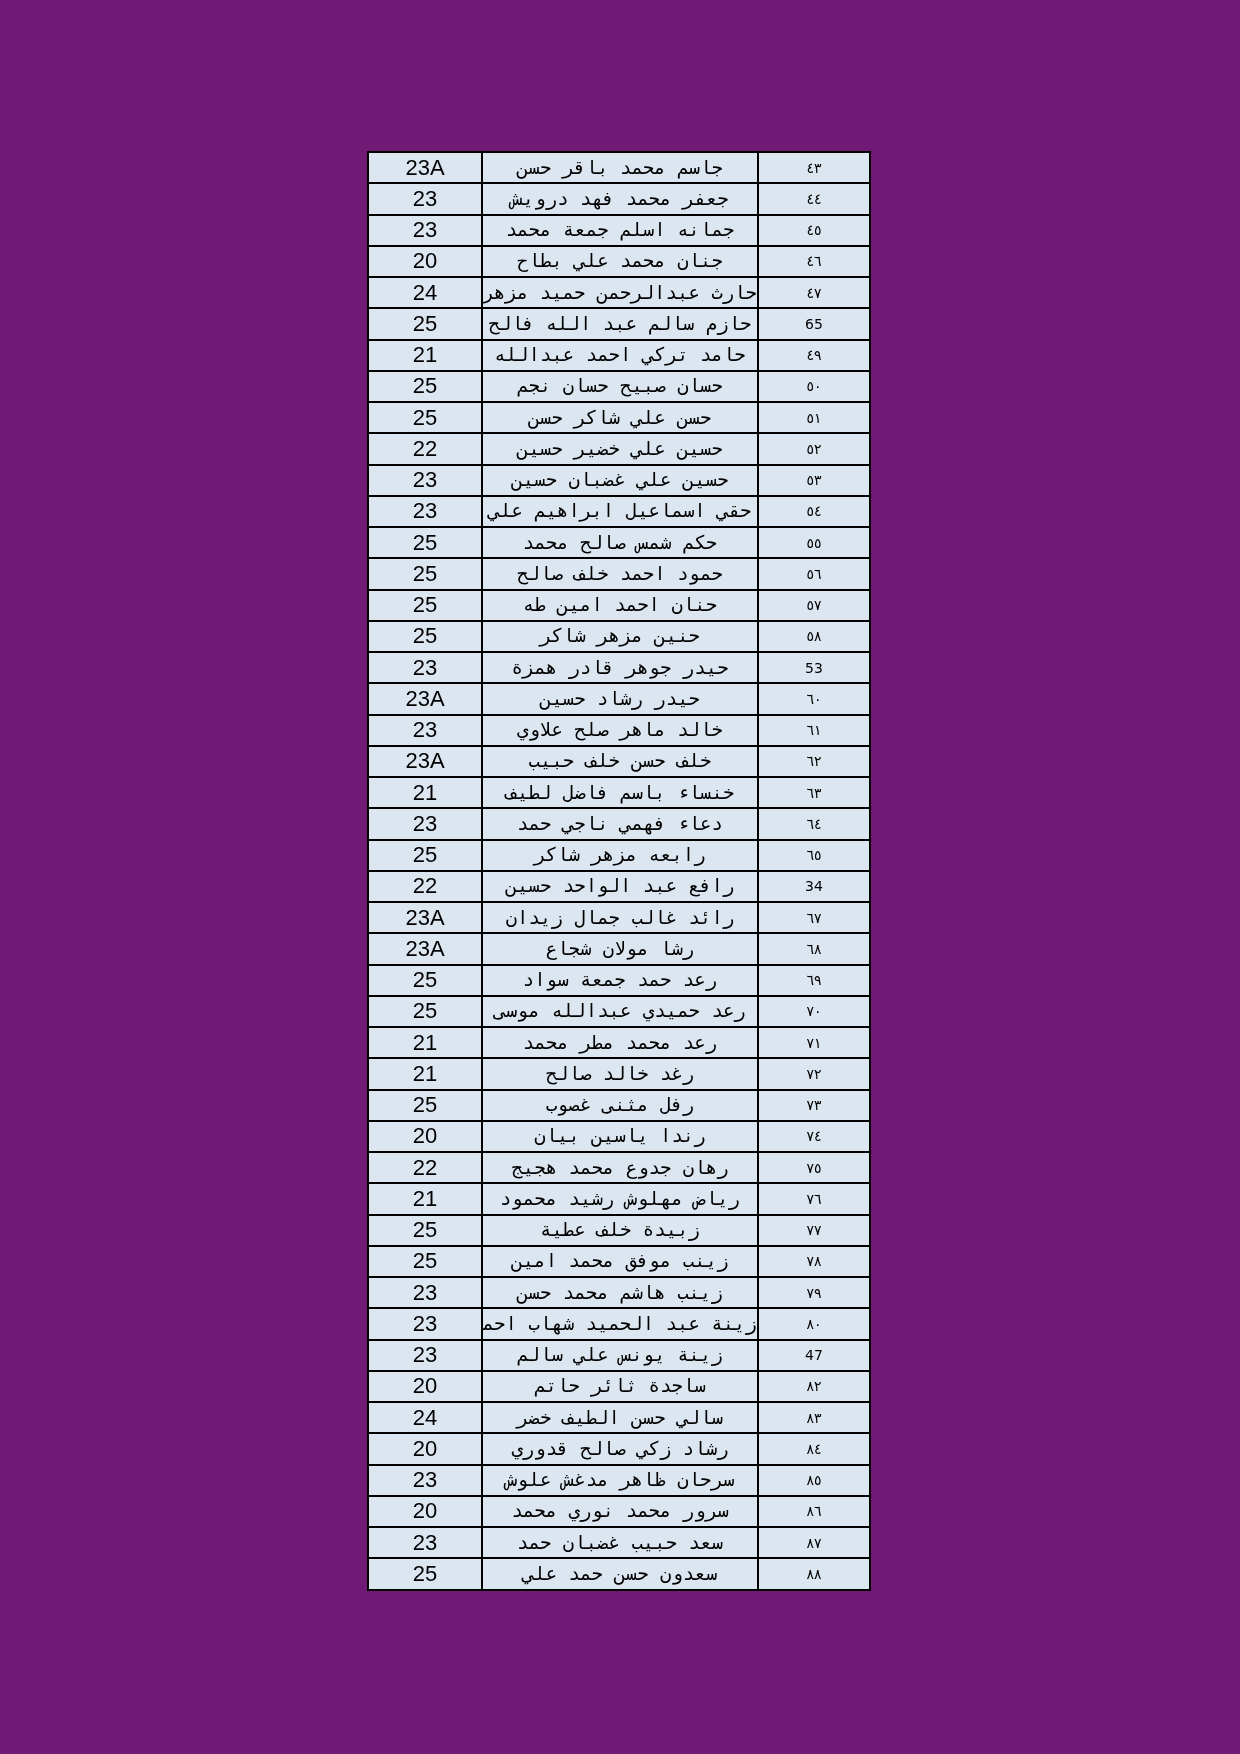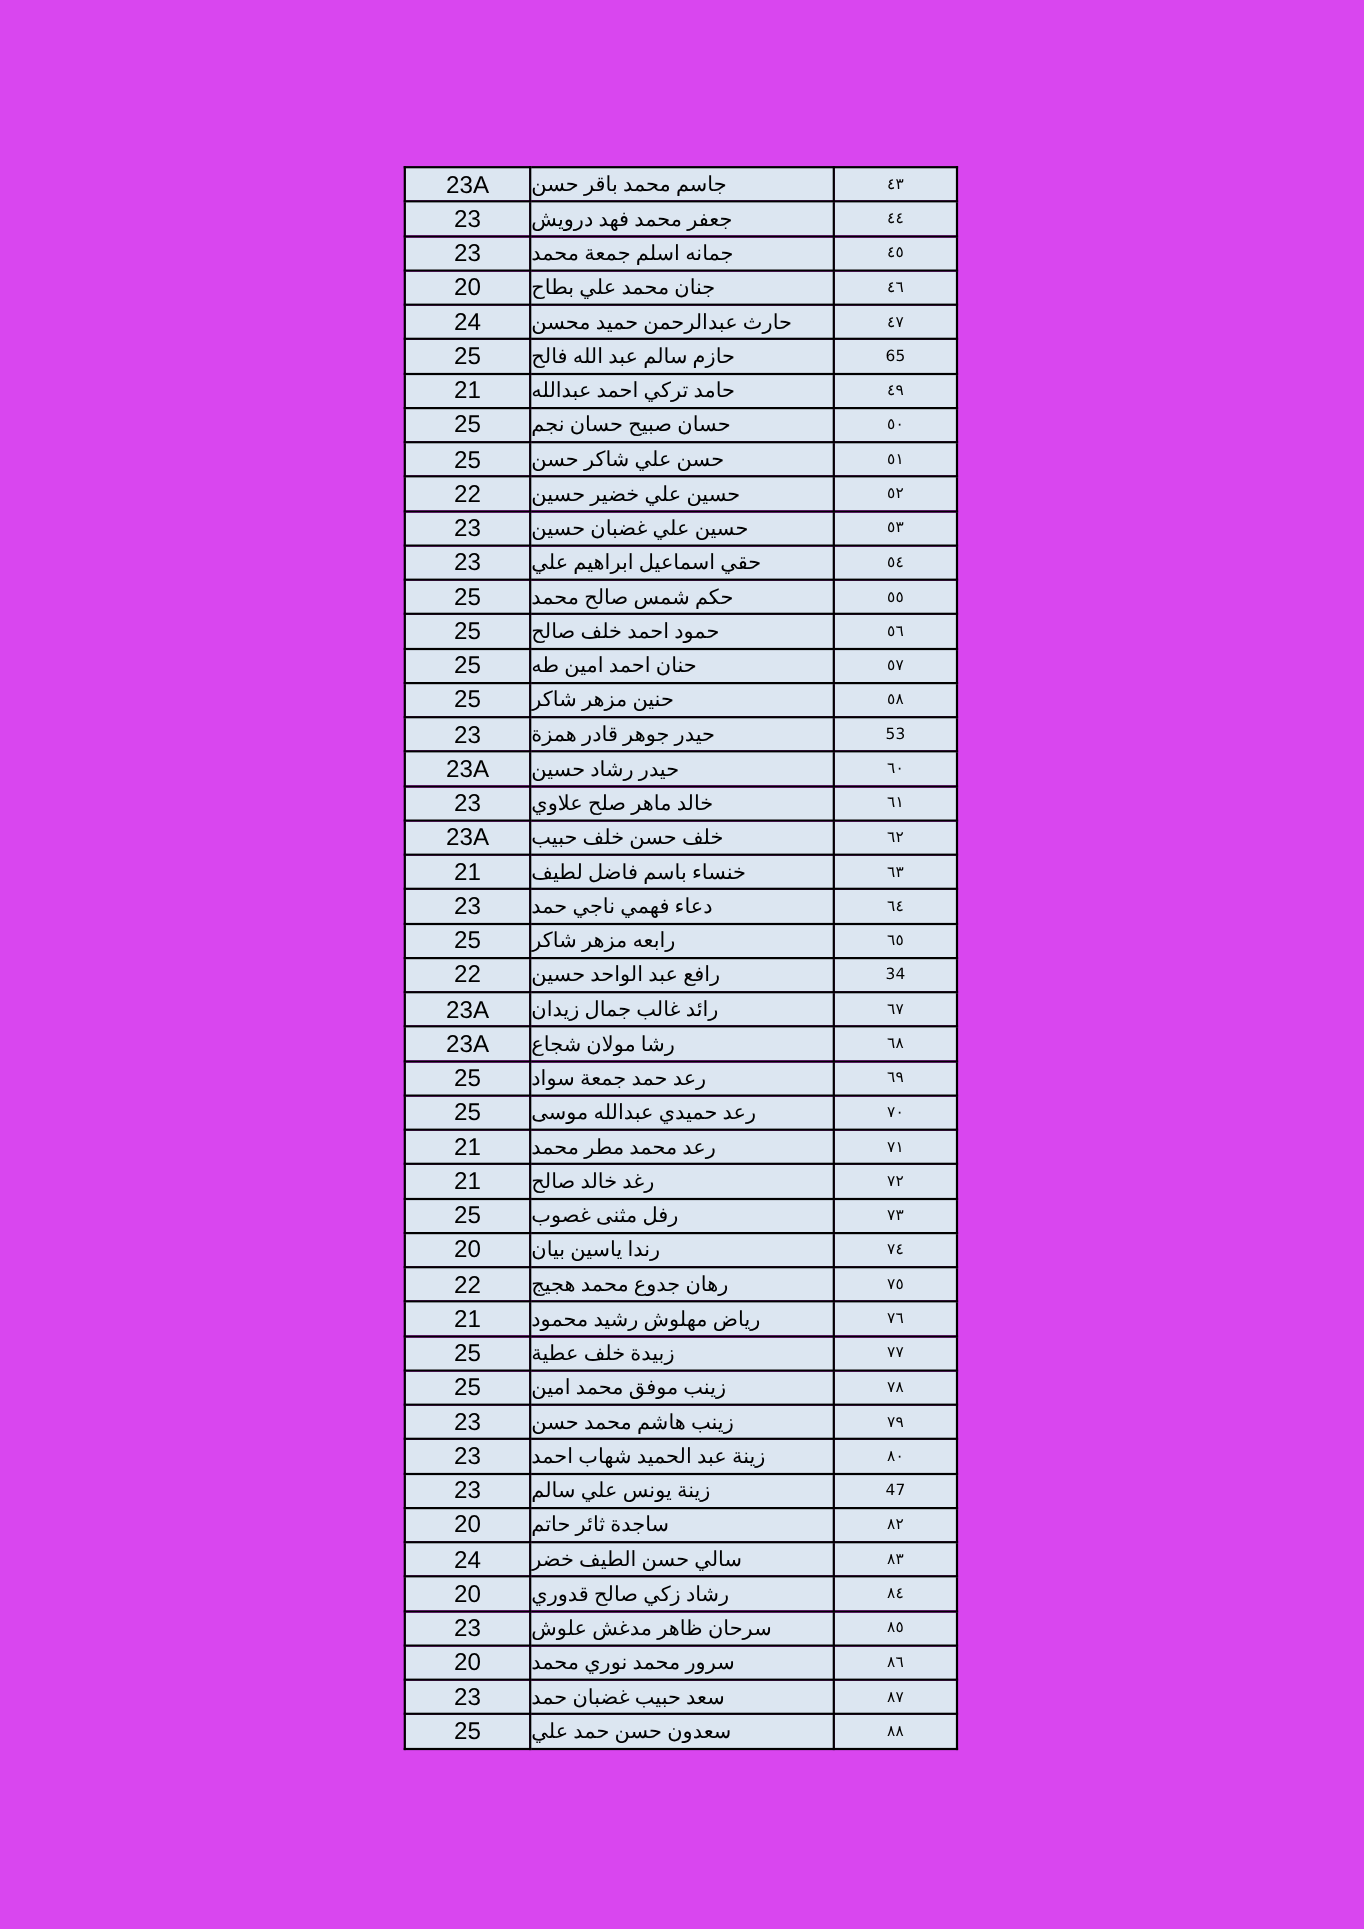--- a/index.html
+++ b/index.html
@@ -12,21 +12,21 @@
       height: 1754px;
       position: relative;
       overflow: hidden;
       font-family: "Liberation Sans", "DejaVu Sans", sans-serif;
     }
     .page {
       position: absolute;
       left: 0; top: 0;
       width: 1240px;
       height: 1754px;
-      background: #d946ef;
+      background: #701a75;
     }
     table.roster {
       position: absolute;
       left: 367px;
       top: 151px;
       width: 502px;
       border-collapse: collapse;
       table-layout: fixed;
       border: 2px solid #000000;
     }
@@ -42,24 +42,24 @@
     }
     td.score {
       width: 112px;
       text-align: center;
       font-size: 22px;
       font-family: "Liberation Sans", sans-serif;
       line-height: 1;
     }
     td.name {
       width: 274px;
-      text-align: left;
+      text-align: center;
       direction: rtl;
       font-size: 19px;
-      font-family: Liberation Serif, serif;
+      font-family: Liberation Mono, monospace;
       padding-right: 10px;
       padding-left: 4px;
       margin-top: 43px;
     }
     td.num {
       width: 110px;
       text-align: center;
       direction: rtl;
       font-size: 14px;
       font-family: "DejaVu Sans", sans-serif;
@@ -86,21 +86,21 @@
           <td class="name">جمانه اسلم جمعة محمد</td>
           <td class="num">٤٥</td>
         </tr>
         <tr>
           <td class="score">20</td>
           <td class="name">جنان محمد علي بطاح</td>
           <td class="num">٤٦</td>
         </tr>
         <tr>
           <td class="score">24</td>
-          <td class="name">حارث عبدالرحمن حميد محسن</td>
+          <td class="name">حارث عبدالرحمن حميد مزهر</td>
           <td class="num">٤٧</td>
         </tr>
         <tr>
           <td class="score">25</td>
           <td class="name">حازم سالم عبد الله فالح</td>
           <td class="num">65</td>
         </tr>
         <tr>
           <td class="score">21</td>
           <td class="name">حامد تركي احمد عبدالله</td>

